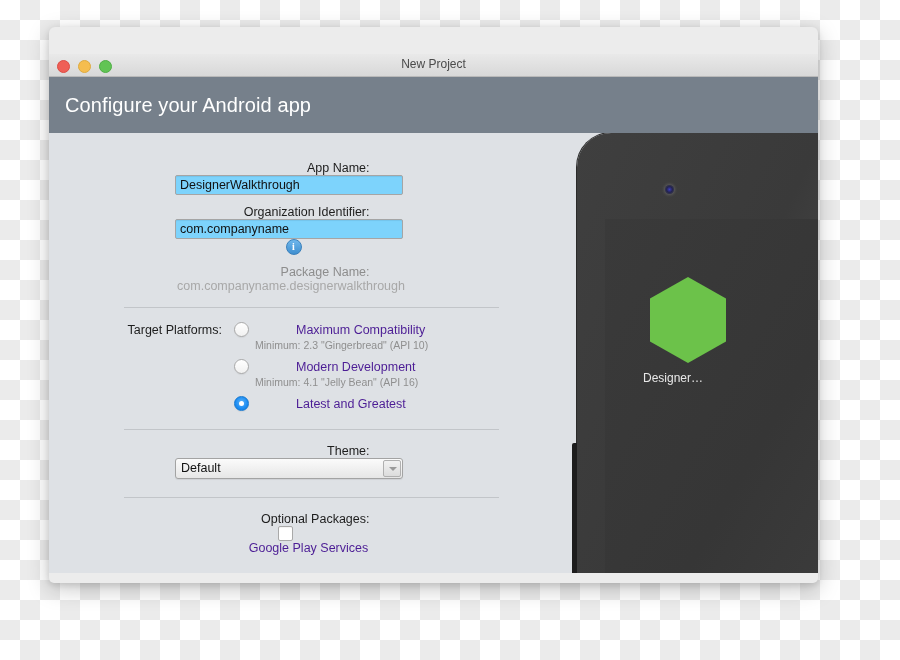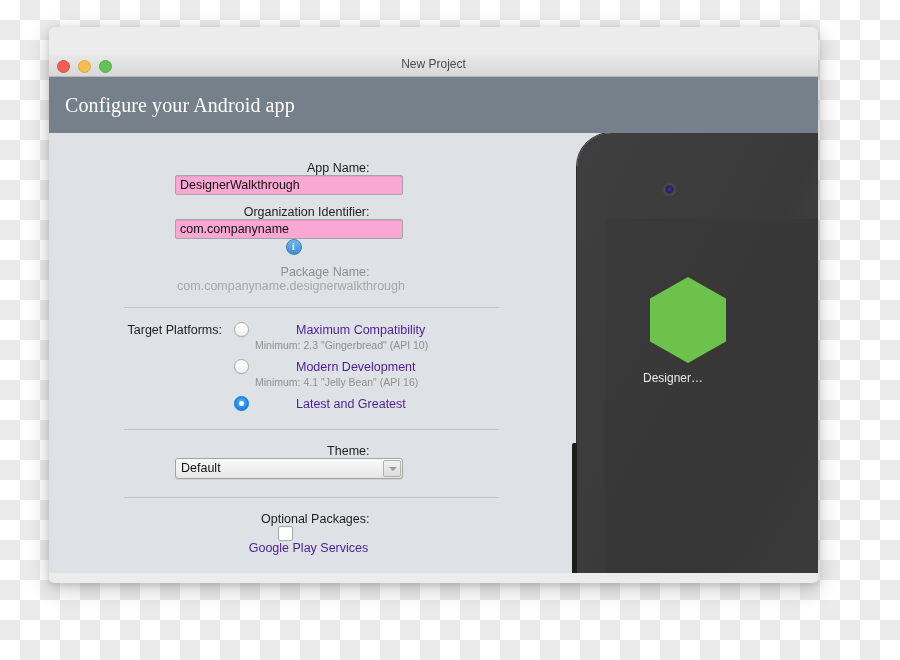--- a/index.html
+++ b/index.html
@@ -51,21 +51,20 @@
     font-size: 12px; color: #4a4a4a;
   }
 
   
   .header {
     height: 56px;
     background: #76808b;
     display: flex; align-items: center;
     padding-left: 16px;
     box-sizing: border-box;
-    font-family: Liberation Serif, serif;
   }
   .header h1 {
     margin: 0;
     font-size: 20px; font-weight: normal;
     color: #ffffff;
     letter-spacing: 0.1px;
   }
 
   
   .wbody {
@@ -95,21 +94,21 @@
     box-sizing: border-box;
     font-size: 12.5px;
     color: #1d1d1d;
     flex: none;
   }
   .lbl.muted { color: #8d8d8d; }
   .field {
     width: 228px;
     height: 20px;
     box-sizing: border-box;
-    background: #f9a8d4;
+    background: #7dd3fc;
     border: 1px solid #a5a5a5;
     border-radius: 2px;
     font-size: 12.5px;
     color: #111;
     padding: 0 4px;
     line-height: 18px;
     box-shadow: inset 0 1px 1px rgba(0,0,0,0.07);
     font-family: "Liberation Sans", sans-serif;
     outline: none;
   }

